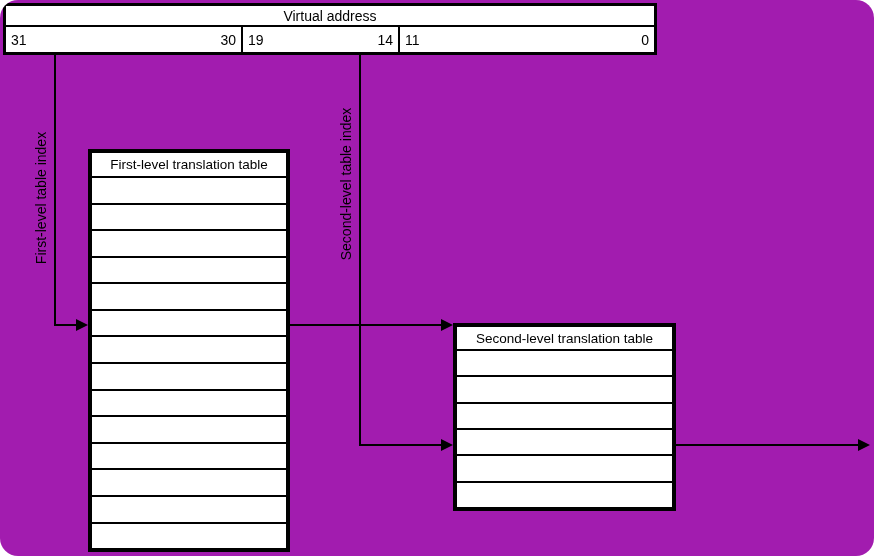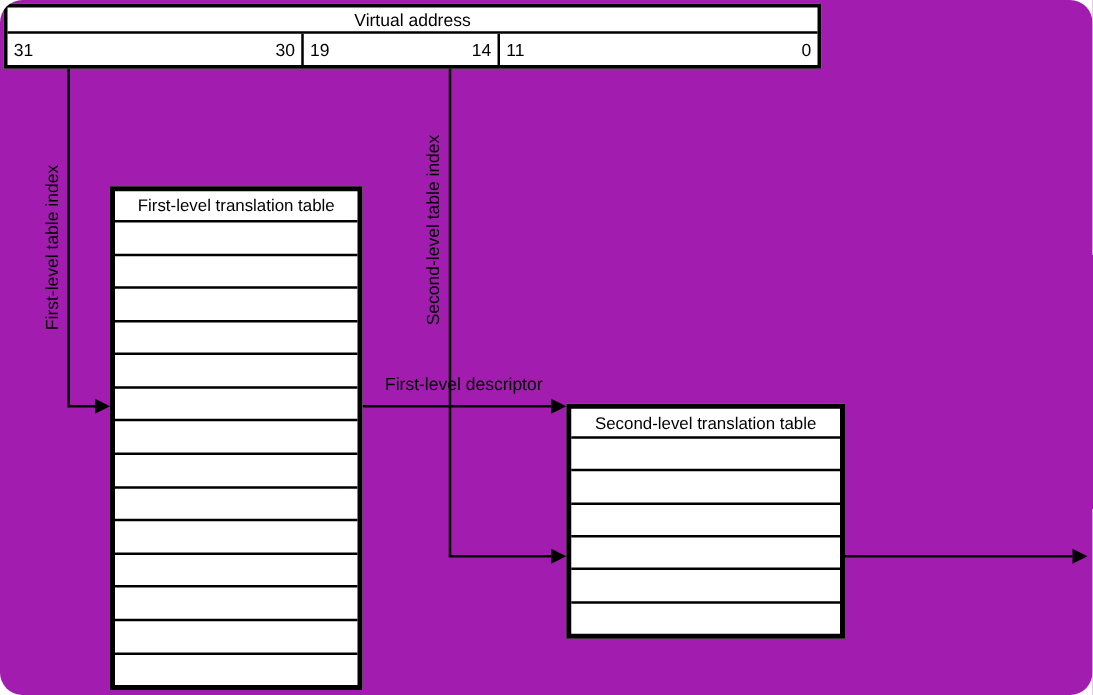--- a/index.html
+++ b/index.html
@@ -132,21 +132,20 @@
   <div class="arrowhead arr-1"></div>
   <div class="vlabel vlabel-first">First-level table index</div>
 
   <div class="vline line-v2"></div>
   <div class="hline line-h2"></div>
   <div class="arrowhead arr-2"></div>
   <div class="vlabel vlabel-second">Second-level table index</div>
 
   <div class="hline line-h3"></div>
   <div class="arrowhead arr-3"></div>
-  <div class="hlabel hlabel-fld">First-level descriptor</div>
 
   <div class="hline line-h4"></div>
   <div class="arrowhead arr-4"></div>
 
   <div class="ttable first-table">
     <div class="ttable-header">First-level translation table</div>
     <div class="table-rows">
         <div class="table-row"></div>
         <div class="table-row"></div>
         <div class="table-row"></div>

